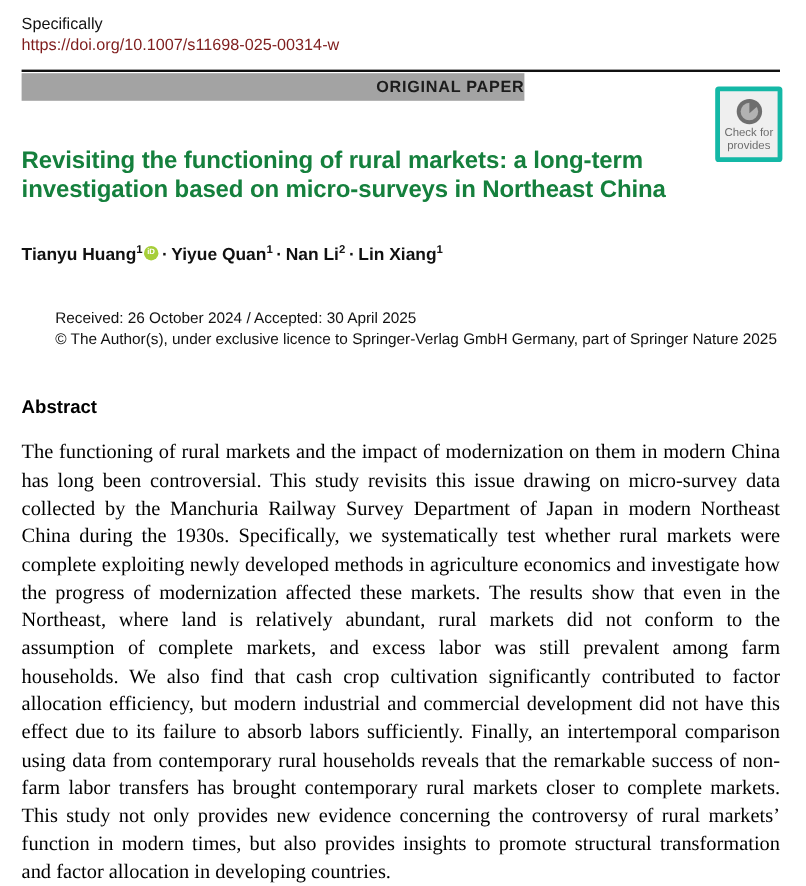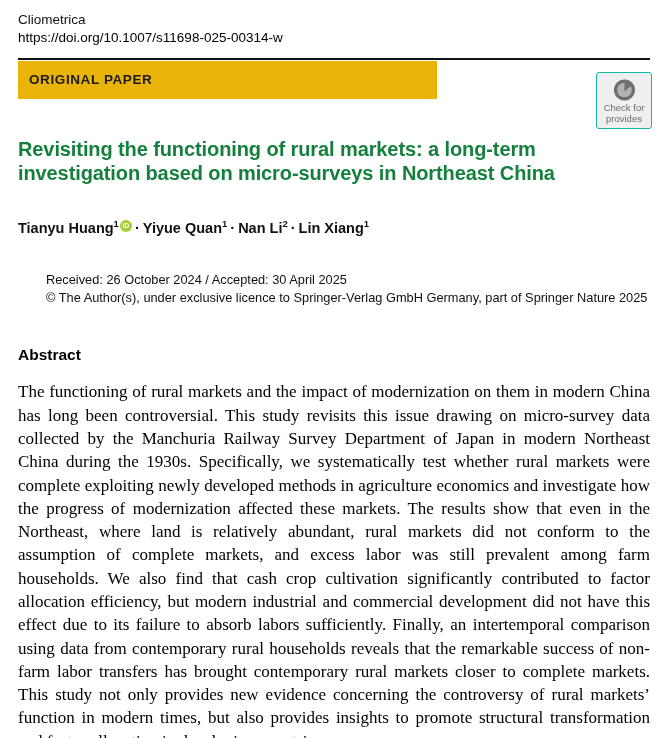--- a/index.html
+++ b/index.html
@@ -6,39 +6,39 @@
   body {
     width: 672px; height: 738px;
     font-family: "Liberation Sans", sans-serif;
     color: #000;
     position: relative;
     overflow: hidden;
   }
   .page { padding: 11px 22px 0 18px; position: relative; }
 
   .journal-name { font-size: 13.5px; line-height: 18px; color: #111; }
-  .doi { font-size: 13.5px; line-height: 18px; color: #000000; text-decoration: none; display: block; }
+  .doi { font-size: 13.5px; line-height: 18px; color: #7f1d1d; text-decoration: none; display: block; }
 
   .rule { height: 2px; background: #111; margin-top: 11px; }
 
   .banner {
     margin-top: 0.5px;
-    width: 419px; height: 38px;
-    background: #eab308;
-    display: flex; align-items: center;
+    width: 419px; height: 23px;
+    background: #a3a3a3;
+    display: flex; align-items: center; justify-content: flex-end;
   }
   .banner span {
     font-size: 13.5px; font-weight: bold; letter-spacing: 0.6px;
     color: #1c1c1c; padding-left: 11px;
   }
 
   .check-badge {
     position: absolute; top: 72px; right: 20px;
     width: 56px; box-sizing: border-box;
-    background: #efefef; border: 1px solid #14b8a6; border-radius: 3px;
+    background: #efefef; border: 4px solid #14b8a6; border-radius: 3px;
     padding: 4px 2px 4px 2px;
     text-align: center;
     cursor: pointer;
   }
   .check-badge svg { display: block; margin: 0 auto 1px auto; }
   .check-badge .badge-text {
     font-size: 9.5px; line-height: 10.5px; color: #6c6c6c; display: block;
   }
 
   h1.title {
@@ -71,21 +71,21 @@
     font-family: "Liberation Serif", serif;
     font-size: 17px; line-height: 23.3px;
     text-align: justify; color: #000;
   }
 </style>
 </head>
 <body>
 
 <div class="page">
 
-  <div class="journal-name">Cliometrica</div>
+  <div class="journal-name">Specifically</div>
   <a class="doi" href="#">https://doi.org/10.1007/s11698-025-00314-w</a>
 
   <div class="rule"></div>
 
   <div class="banner">
     <span>ORIGINAL PAPER</span>
   </div>
 
   <div class="check-badge">
     <svg width="25" height="25" viewBox="0 0 26 26">

